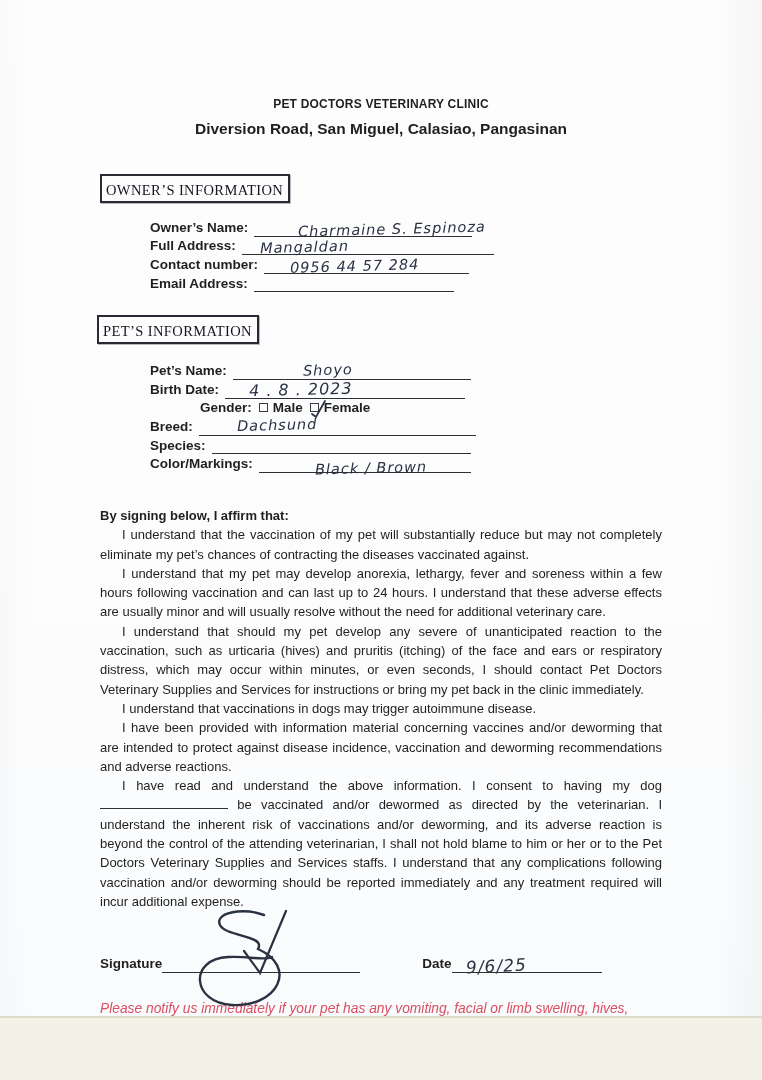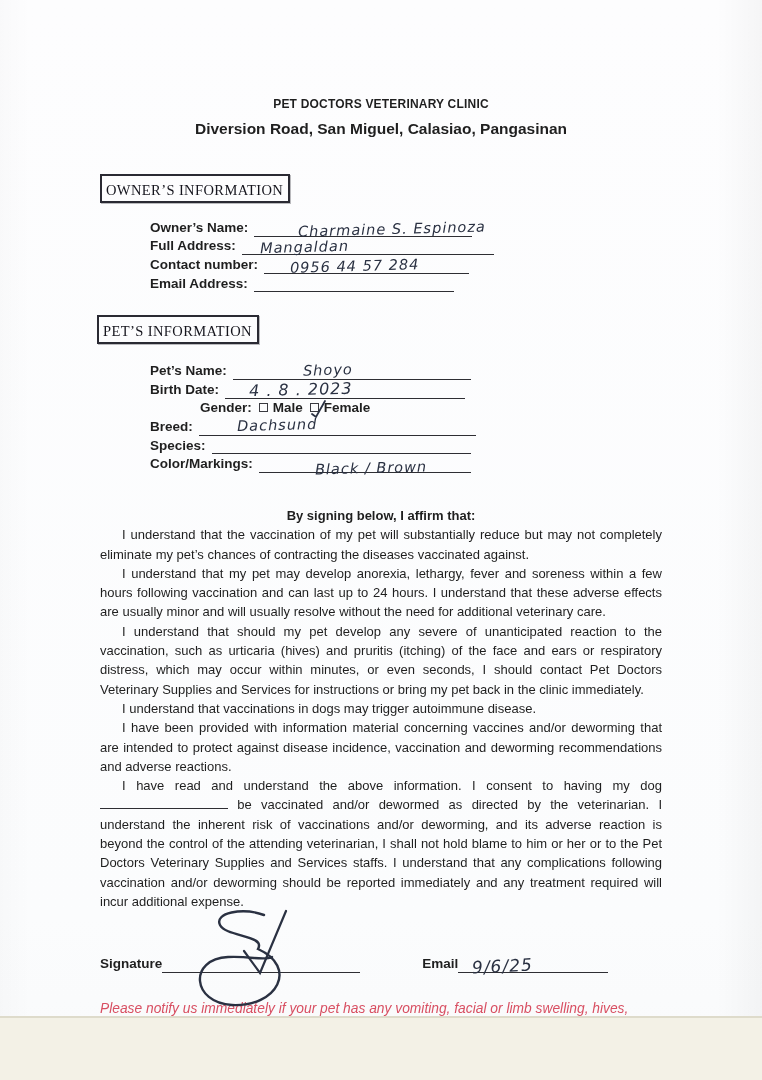--- a/index.html
+++ b/index.html
@@ -88,21 +88,21 @@
     position: relative;
     display: inline-block;
     width: 9px; height: 9px;
     border: 1.3px solid #3a3a40;
     margin: 0 5px 0 7px;
   }
   .checkbox svg { position: absolute; left: -2px; top: -6px; overflow: visible; }
 
   
   .affirmation { margin-top: 33px; font-size: 13px; line-height: 19.3px; text-align: justify; }
-  .affirm-intro { font-weight: bold; text-align: center; }
+  .affirm-intro { font-weight: bold; text-align: left; }
   .para { text-indent: 22px; }
   .u { }
   .blank-line {
     display: inline-block;
     width: 128px;
     border-bottom: 1.4px solid #2e2e33;
     height: 12px;
     text-indent: 0;
   }
 
@@ -234,21 +234,21 @@
 
     <div class="sig-row">
       <span>Signature</span>
       <span class="sig-line">
         <svg class="signature-svg" width="150" height="110" viewBox="0 0 150 110">
           <path d="M84 8 C 62 0, 34 6, 40 18 C 46 30, 86 28, 78 42 C 118 60, 98 100, 52 98 C 12 96, 8 52, 48 50 C 72 49, 84 54, 92 50" fill="none" stroke="#2a3142" stroke-width="2.4" stroke-linecap="round"></path>
           <path d="M106 4 L80 66 L64 44" fill="none" stroke="#2a3142" stroke-width="2.2" stroke-linecap="round"></path>
         </svg>
       </span>
       <span class="date-gap"></span>
-      <span>Email</span>
+      <span>Date</span>
       <span class="date-line">
         <span class="hand date-hand">9/6/25</span>
       </span>
     </div>
 
     <div class="warning">Please notify us immediately if your pet has any vomiting, facial or limb swelling, hives, labored breathing, a lump at the injection site, or any other symptoms within 24 hours of vaccination.</div>
 
   </div>
 
   <div class="scan-bed"></div>

